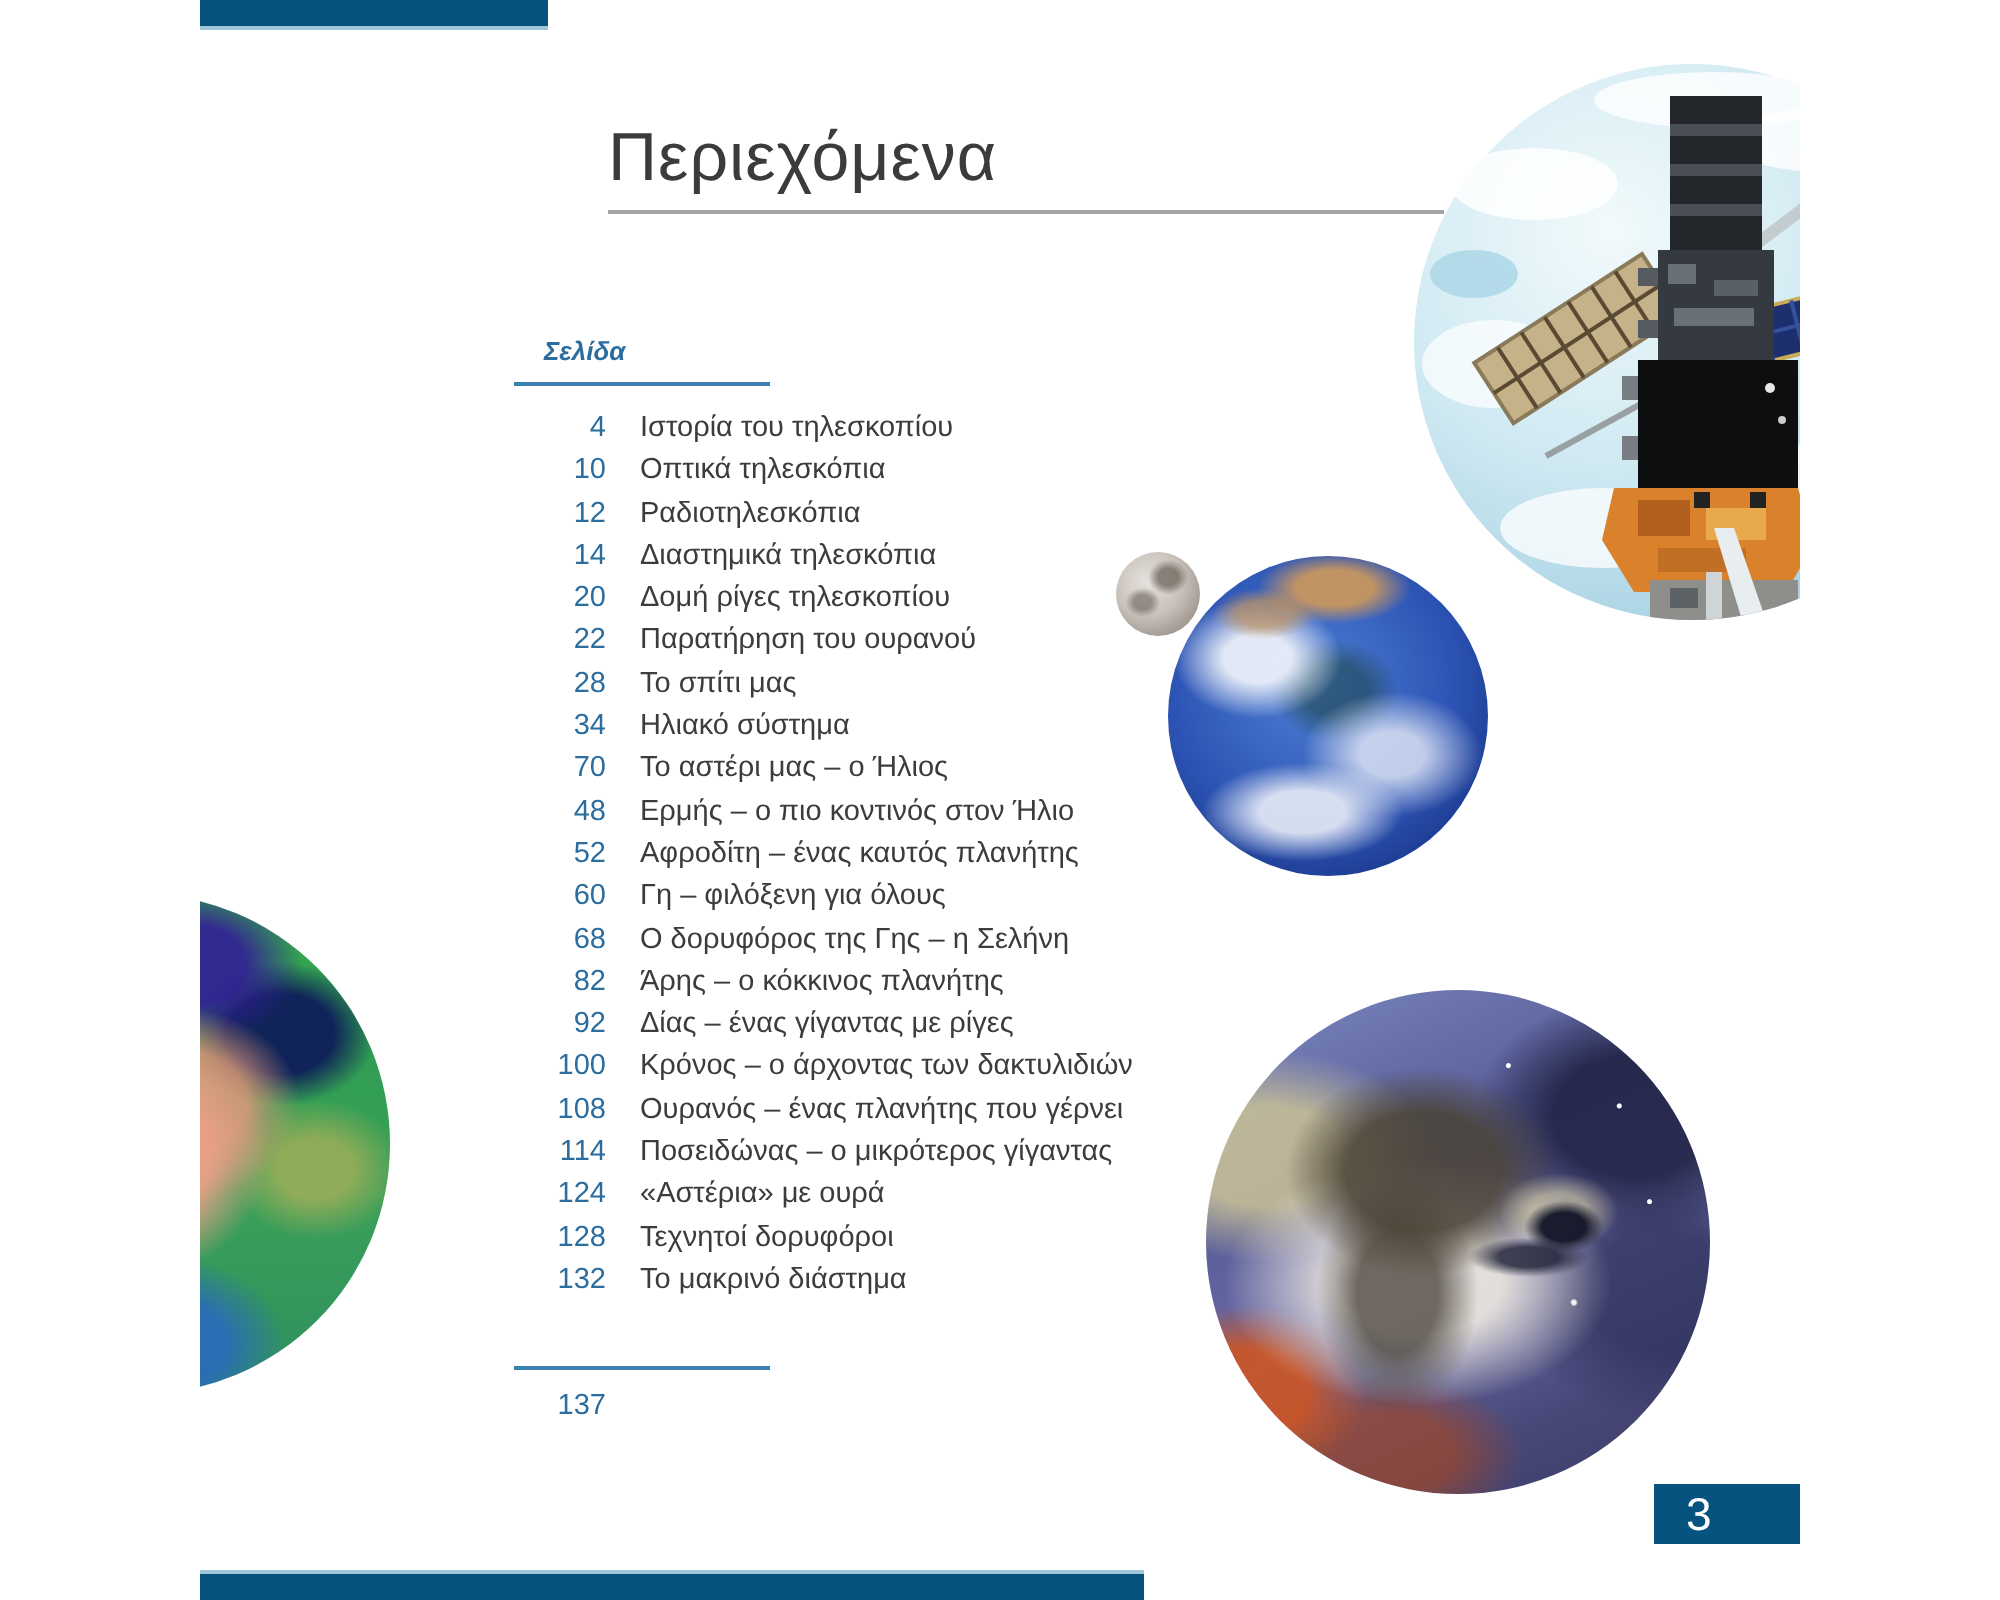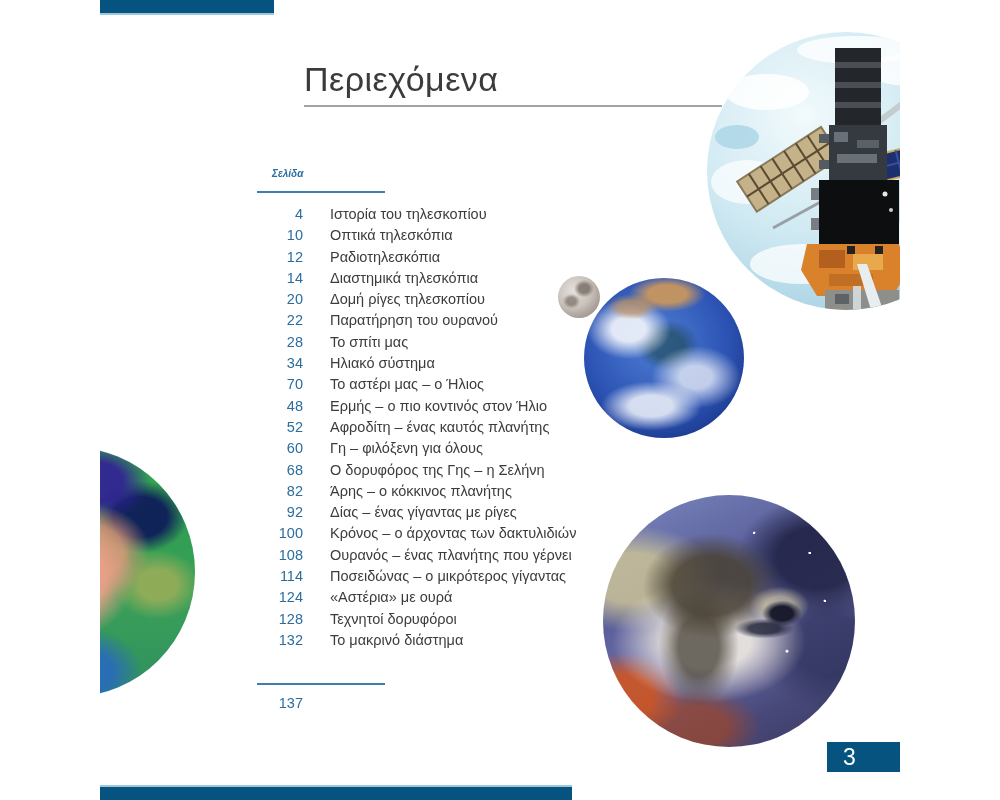--- a/index.html
+++ b/index.html
@@ -19,30 +19,30 @@
   
   .title{
     position:absolute;left:304px;top:60px;
     font-size:34px;font-weight:400;color:#3b3b3b;letter-spacing:0.5px;
   }
   .title-rule{
     position:absolute;left:304px;top:105px;width:418px;height:2px;background:#a3a3a3;
   }
   .col-label{
     position:absolute;left:272px;top:168px;
-    font-size:10px;font-style:italic;font-weight:700;color:#2a6d9e;
+    font-size:13px;font-style:italic;font-weight:700;color:#2a6d9e;
   }
   .blue-rule{position:absolute;height:2px;background:#3d7fae;}
   .rule-selida{left:257px;top:191px;width:128px;}
   .rule-divider{left:257px;top:683px;width:128px;}
   
   .toc{position:absolute;left:255px;top:204px;width:330px;}
   .toc-row{display:flex;height:21.3px;line-height:21.3px;font-size:14.5px;}
   .toc-num{width:48px;text-align:right;color:#2a6d9e;}
-  .toc-title{margin-left:27px;color:#3c3c3c;white-space:nowrap;}
+  .toc-title{margin-left:17px;color:#3c3c3c;white-space:nowrap;}
   .toc-footer{position:absolute;left:255px;top:693px;width:360px;}
   
   .pagenum-box{
     position:absolute;left:827px;top:742px;width:73px;height:30px;
     background:#075380;color:#ffffff;font-size:23px;line-height:30px;
     padding-left:16px;box-sizing:border-box;
   }
   
   .circle{border-radius:50%;position:absolute;}
   .hubble-wrap{position:absolute;left:707px;top:32px;width:193px;height:278px;overflow:hidden;}

